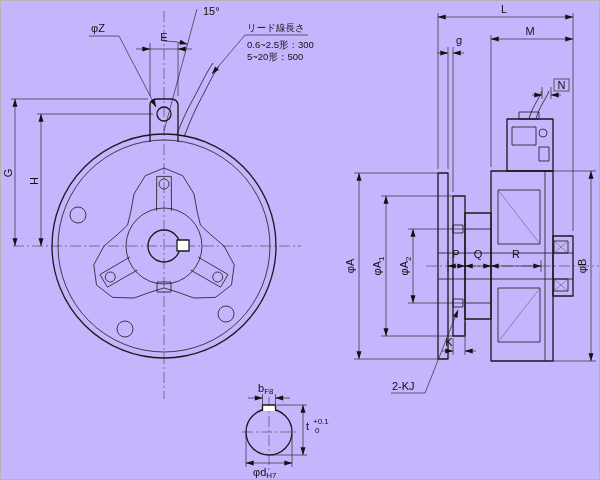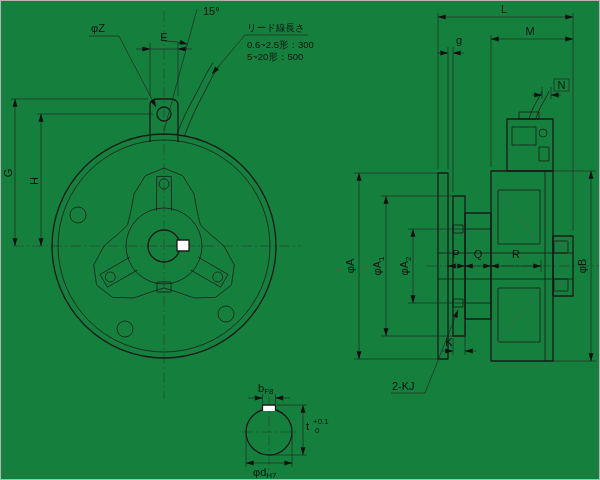--- a/index.html
+++ b/index.html
@@ -1,17 +1,17 @@
 <!DOCTYPE html>
 <html><head>
 <meta charset="utf-8">
 <style>
   html,body{margin:0;padding:0;background:#e9e9e9;}
   .sheet{
-    width:600px;height:480px;background:#15803d;
+    width:600px;height:480px;background:#c4b5fd;
     border:1px solid #b5b5b5;box-sizing:border-box;
     font-family:"Liberation Sans",sans-serif;
     position:relative;overflow:hidden;
   }
   svg{display:block;}
   .med{stroke:#1a1a1a;stroke-width:1.3;fill:none;stroke-linejoin:round;}
   .thin{stroke:#1a1a1a;stroke-width:0.8;fill:none;stroke-linejoin:round;}
   .hair{stroke:#555;stroke-width:0.5;fill:none;}
   .cl{stroke:#333;stroke-width:0.55;fill:none;stroke-dasharray:11 3 2 3;}
   .dl{stroke:#222;stroke-width:0.65;fill:none;}

